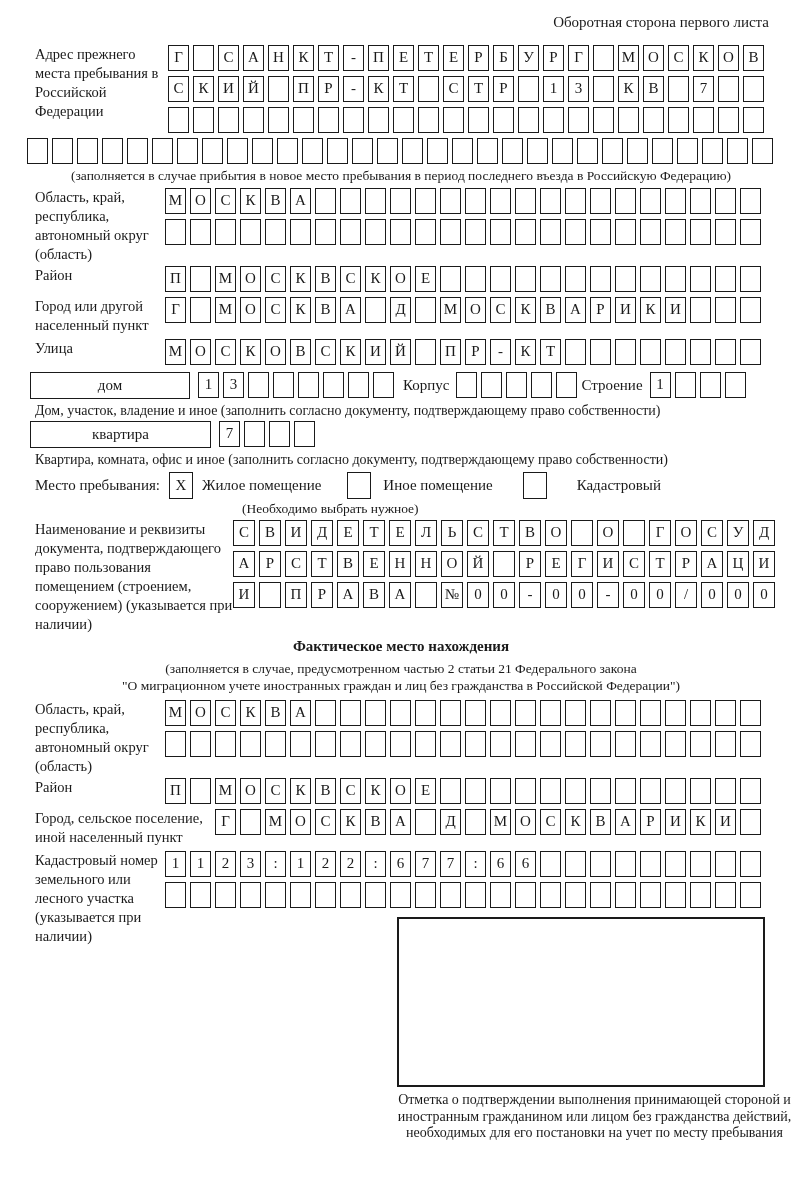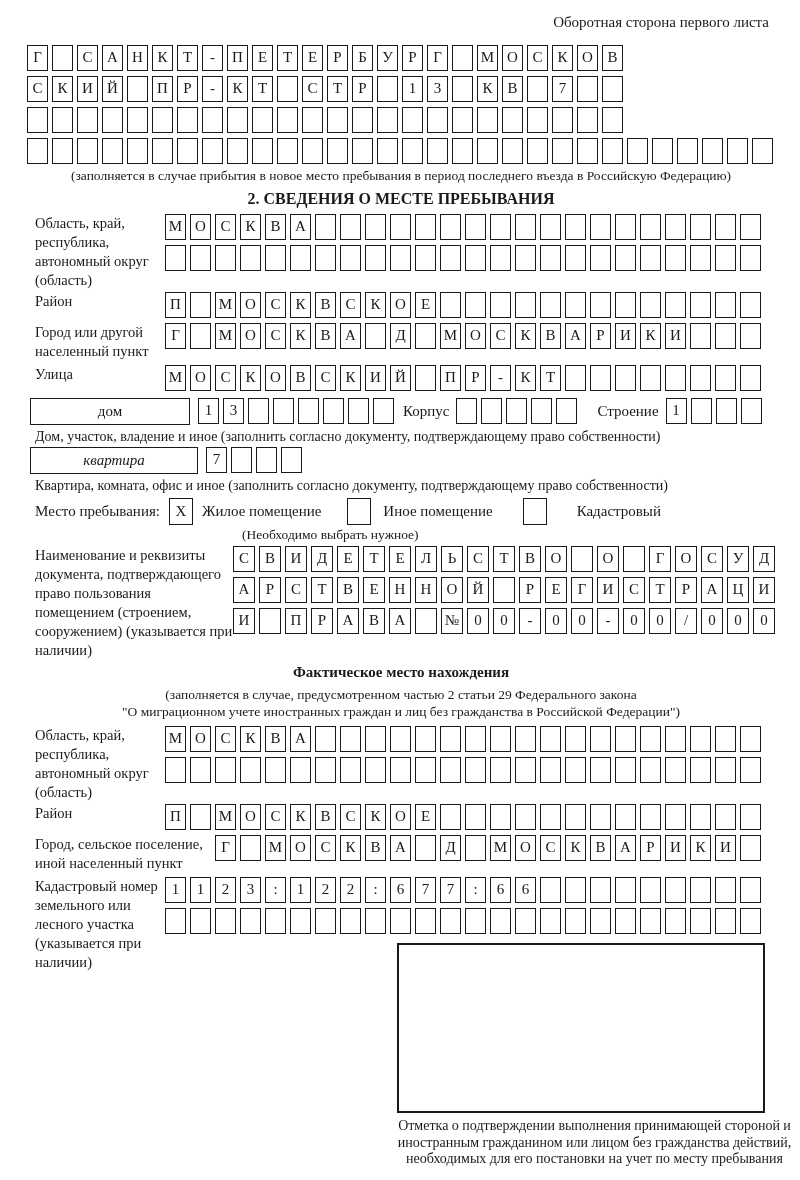--- a/index.html
+++ b/index.html
@@ -38,21 +38,21 @@
   .mb2 { margin-bottom: 2px; }
   .mb4 { margin-bottom: 4px; }
   .mb6 { margin-bottom: 6px; }
 
   .house-row { display: flex; align-items: flex-start; margin: 2px 0 3px 3px; }
   .wide-box {
     flex: none; height: 27px; border: 1.6px solid #1a1a1a;
     font-size: 15px; line-height: 24px; text-align: center; margin-right: 8px;
   }
   .wb160 { width: 160px; }
-  .wb205 { width: 168px; font-style: italic; }
+  .wb205 { width: 181px; }
   .inline-label { font-size: 15px; line-height: 27px; flex: none; margin: 0 7px 0 5px; }
   .caption { font-size: 14px; line-height: 17px; padding-left: 8px; }
 
   .stay-row { display: flex; align-items: center; margin: 3px 0 1px 0; padding-left: 8px; }
   .stay-label { font-size: 15px; margin-right: 9px; }
   .checkbox {
     flex: none; width: 24px; height: 27px; border: 1.6px solid #1a1a1a;
     font-size: 15px; line-height: 24px; text-align: center;
   }
   .opt-label { font-size: 15px; }
@@ -70,20 +70,21 @@
   .gap30 { width: 30px; flex: none; }
 </style>
 </head>
 <body>
 
 <div class="page">
 
   <div class="top-note">Оборотная сторона первого листа</div>
 
   <div class="field">
+    <div class="label w141">Адрес прежнего места пребывания в Российской Федерации</div>
     <div class="rows">
       <div class="cellrow">
           <div class="cell">Г</div>
           <div class="cell"></div>
           <div class="cell">С</div>
           <div class="cell">А</div>
           <div class="cell">Н</div>
           <div class="cell">К</div>
           <div class="cell">Т</div>
           <div class="cell">-</div>
@@ -185,21 +186,20 @@
       <div class="cell"></div>
       <div class="cell"></div>
       <div class="cell"></div>
       <div class="cell"></div>
       <div class="cell"></div>
       <div class="cell"></div>
       <div class="cell"></div>
     </div>
   <div class="small-note mb4" style="margin-top:3px;">(заполняется в случае прибытия в новое место пребывания в период последнего въезда в Российскую Федерацию)</div>
 
-  <div class="sec-title">2. СВЕДЕНИЯ О МЕСТЕ ПРЕБЫВАНИЯ</div>
 
   <div class="field mh76 mb2">
     <div class="label w138">Область, край, республика, автономный округ (область)</div>
     <div class="rows">
       <div class="cellrow">
           <div class="cell">М</div>
           <div class="cell">О</div>
           <div class="cell">С</div>
           <div class="cell">К</div>
           <div class="cell">В</div>
@@ -355,21 +355,21 @@
         <div class="cell"></div>
       </div>
     <div class="inline-label">Корпус</div>
     <div class="cellrow nogap">
         <div class="cell"></div>
         <div class="cell"></div>
         <div class="cell"></div>
         <div class="cell"></div>
         <div class="cell"></div>
       </div>
-    <div class="inline-label" style="margin-left:16px;">Строение</div>
+    <div class="inline-label" style="margin-left:0;">Строение</div>
     <div class="cellrow nogap">
         <div class="cell">1</div>
         <div class="cell"></div>
         <div class="cell"></div>
         <div class="cell"></div>
       </div>
   </div>
   <div class="caption mb2">Дом, участок, владение и иное (заполнить согласно документу, подтверждающему право собственности)</div>
 
   <div class="house-row">
@@ -465,21 +465,21 @@
           <div class="cell">0</div>
           <div class="cell">/</div>
           <div class="cell">0</div>
           <div class="cell">0</div>
           <div class="cell">0</div>
         </div>
     </div>
   </div>
 
   <div class="sub-title">Фактическое место нахождения</div>
-  <div class="small-note">(заполняется в случае, предусмотренном частью 2 статьи 29 Федерального закона</div>
+  <div class="small-note">(заполняется в случае, предусмотренном частью 2 статьи 21 Федерального закона</div>
   <div class="small-note mb6">"О миграционном учете иностранных граждан и лиц без гражданства в Российской Федерации")</div>
 
   <div class="field mh76 mb2">
     <div class="label w138">Область, край, республика, автономный округ (область)</div>
     <div class="rows">
       <div class="cellrow">
           <div class="cell">М</div>
           <div class="cell">О</div>
           <div class="cell">С</div>
           <div class="cell">К</div>

